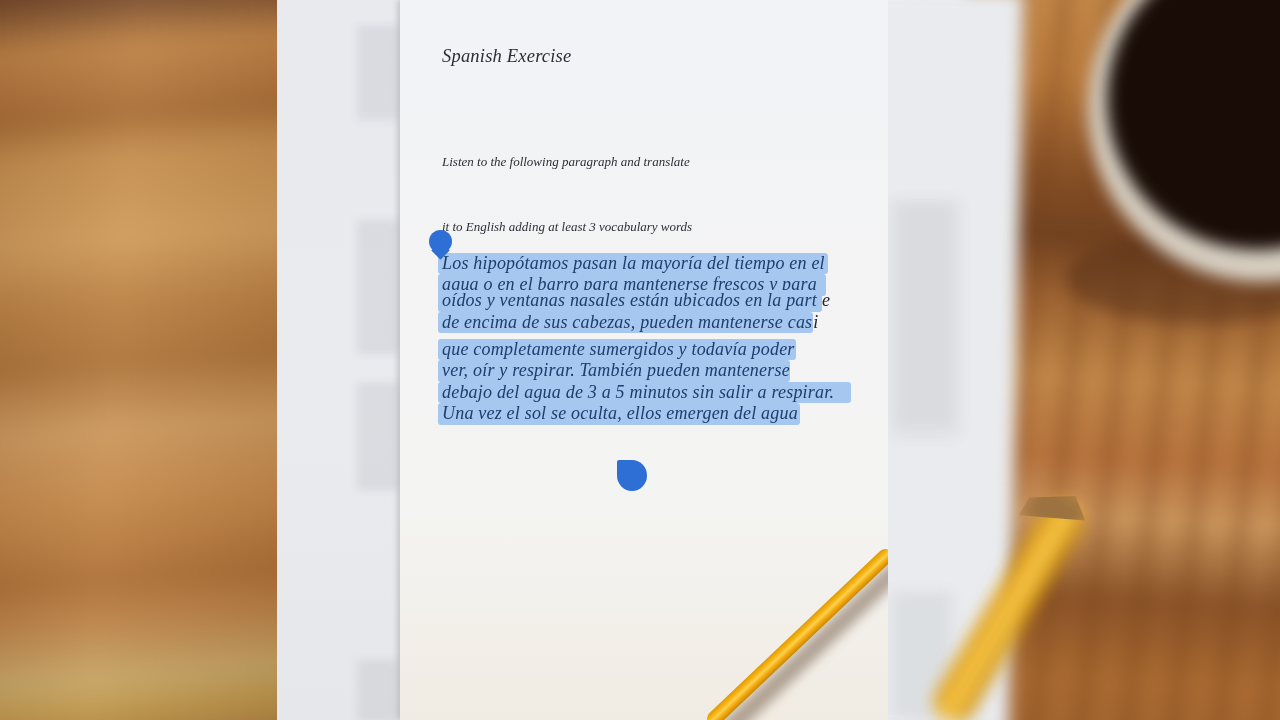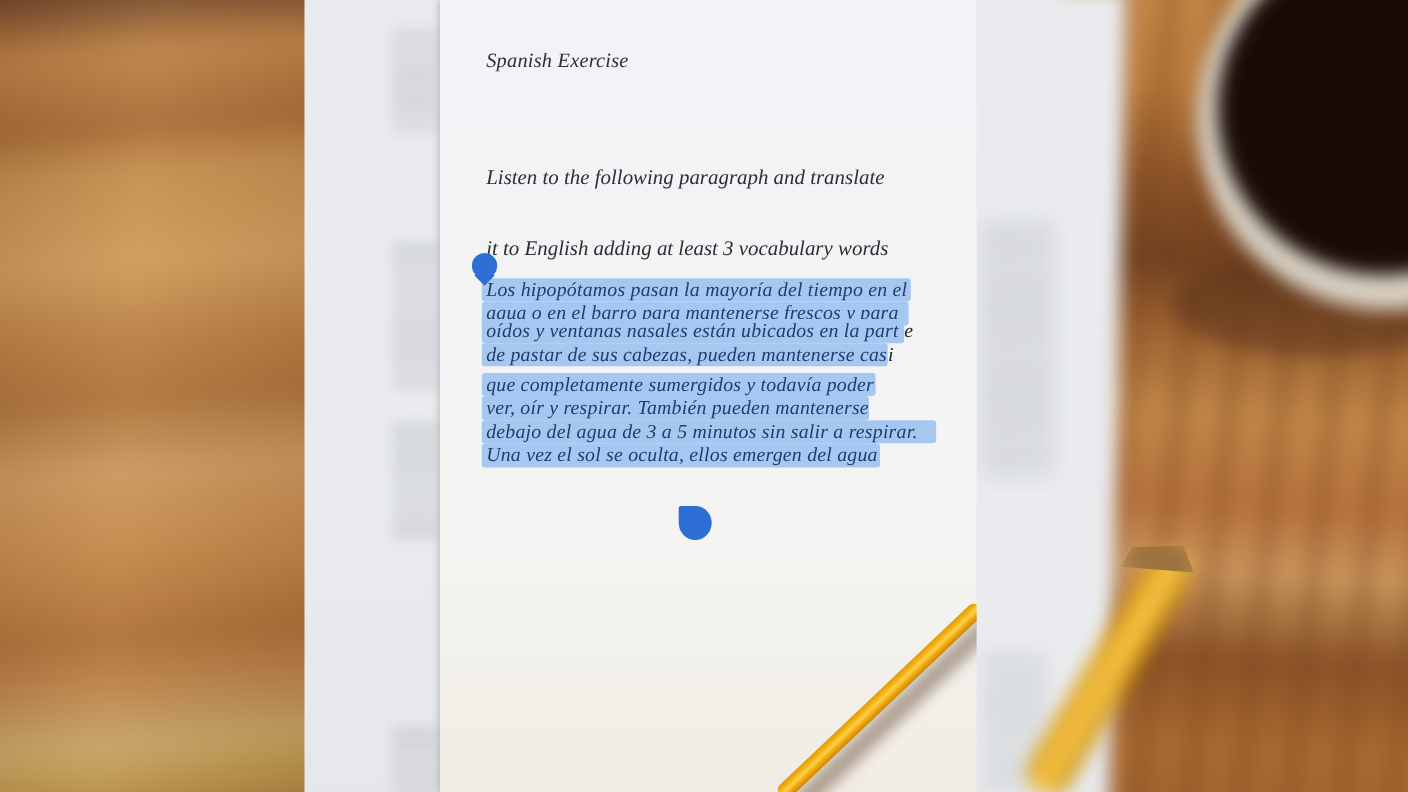--- a/index.html
+++ b/index.html
@@ -29,21 +29,21 @@
   .ghost-c{left:80px;top:385px;width:42px;height:105px;}
   .ghost-d{left:80px;top:662px;width:42px;height:58px;}
 
   
   .paper{position:absolute;left:123px;top:0;width:488px;height:720px;
     background:linear-gradient(180deg,#f2f3f7 0%,#f4f4f2 70%,#f1ece3 100%);
     box-shadow:-3px 0 5px rgba(110,112,120,.28);}
 
   
   .doc-title{position:absolute;left:42px;top:46px;font-size:18.5px;color:#2b2e34;letter-spacing:.2px;}
-  .doc-instructions{position:absolute;left:42px;top:108px;font-size:19px;line-height:21.6px;color:#2b2e34;white-space:pre;}
+  .doc-instructions{position:absolute;left:42px;top:108px;font-size:13px;line-height:21.6px;color:#2b2e34;white-space:pre;}
   .selection{position:absolute;left:38px;top:247px;}
   .sel-line{height:21.5px;white-space:pre;font-size:18px;letter-spacing:.2px;}
   .hl{display:inline-block;height:21.5px;line-height:21.5px;background:#a6c7f0;color:#1d3e6c;
       border-radius:3px;padding-left:4px;}
   .tail{display:inline-block;height:21.5px;line-height:21.5px;color:#23262b;}
   .sel-line:nth-child(1) .hl{padding-right:3px;}
   .sel-line:nth-child(2) .hl{padding-right:9px;text-align:right;}
   .sel-line:nth-child(3) .hl{padding-right:5px;}
   .sel-line:nth-child(4) .hl{padding-right:1px;}
   .sel-line:nth-child(5) .hl{padding-right:1px;}
@@ -116,21 +116,21 @@
       <div class="doc-instructions">
         <div>Listen to the following paragraph and translate</div>
         <div>it to English adding at least 3 vocabulary words</div>
         <div>from the previous lecture.</div>
       </div>
 
       <div class="selection">
         <div class="sel-line"><span class="hl">Los hipopótamos pasan la mayoría del tiempo en el</span><span class="tail"></span></div>
         <div class="sel-line"><span class="hl">agua o en el barro para mantenerse frescos y para</span><span class="tail"></span></div>
         <div class="sel-line"><span class="hl">oídos y ventanas nasales están ubicados en la part</span><span class="tail">e</span></div>
-        <div class="sel-line"><span class="hl">de pastar de sus cabezas, pueden mantenerse cas</span><span class="tail">i</span></div>
+        <div class="sel-line"><span class="hl">de encima de sus cabezas, pueden mantenerse cas</span><span class="tail">i</span></div>
         <div class="sel-line"><span class="hl">que completamente sumergidos y todavía poder</span><span class="tail"></span></div>
         <div class="sel-line"><span class="hl">ver, oír y respirar. También pueden mantenerse</span><span class="tail"></span></div>
         <div class="sel-line"><span class="hl">debajo del agua de 3 a 5 minutos sin salir a respirar.</span><span class="tail"></span></div>
         <div class="sel-line"><span class="hl">Una vez el sol se oculta, ellos emergen del agua</span><span class="tail"></span></div>
       </div>
 
       <div class="handle-start">
         <div class="pin-tail"></div>
         <div class="pin-head"></div>
       </div>

